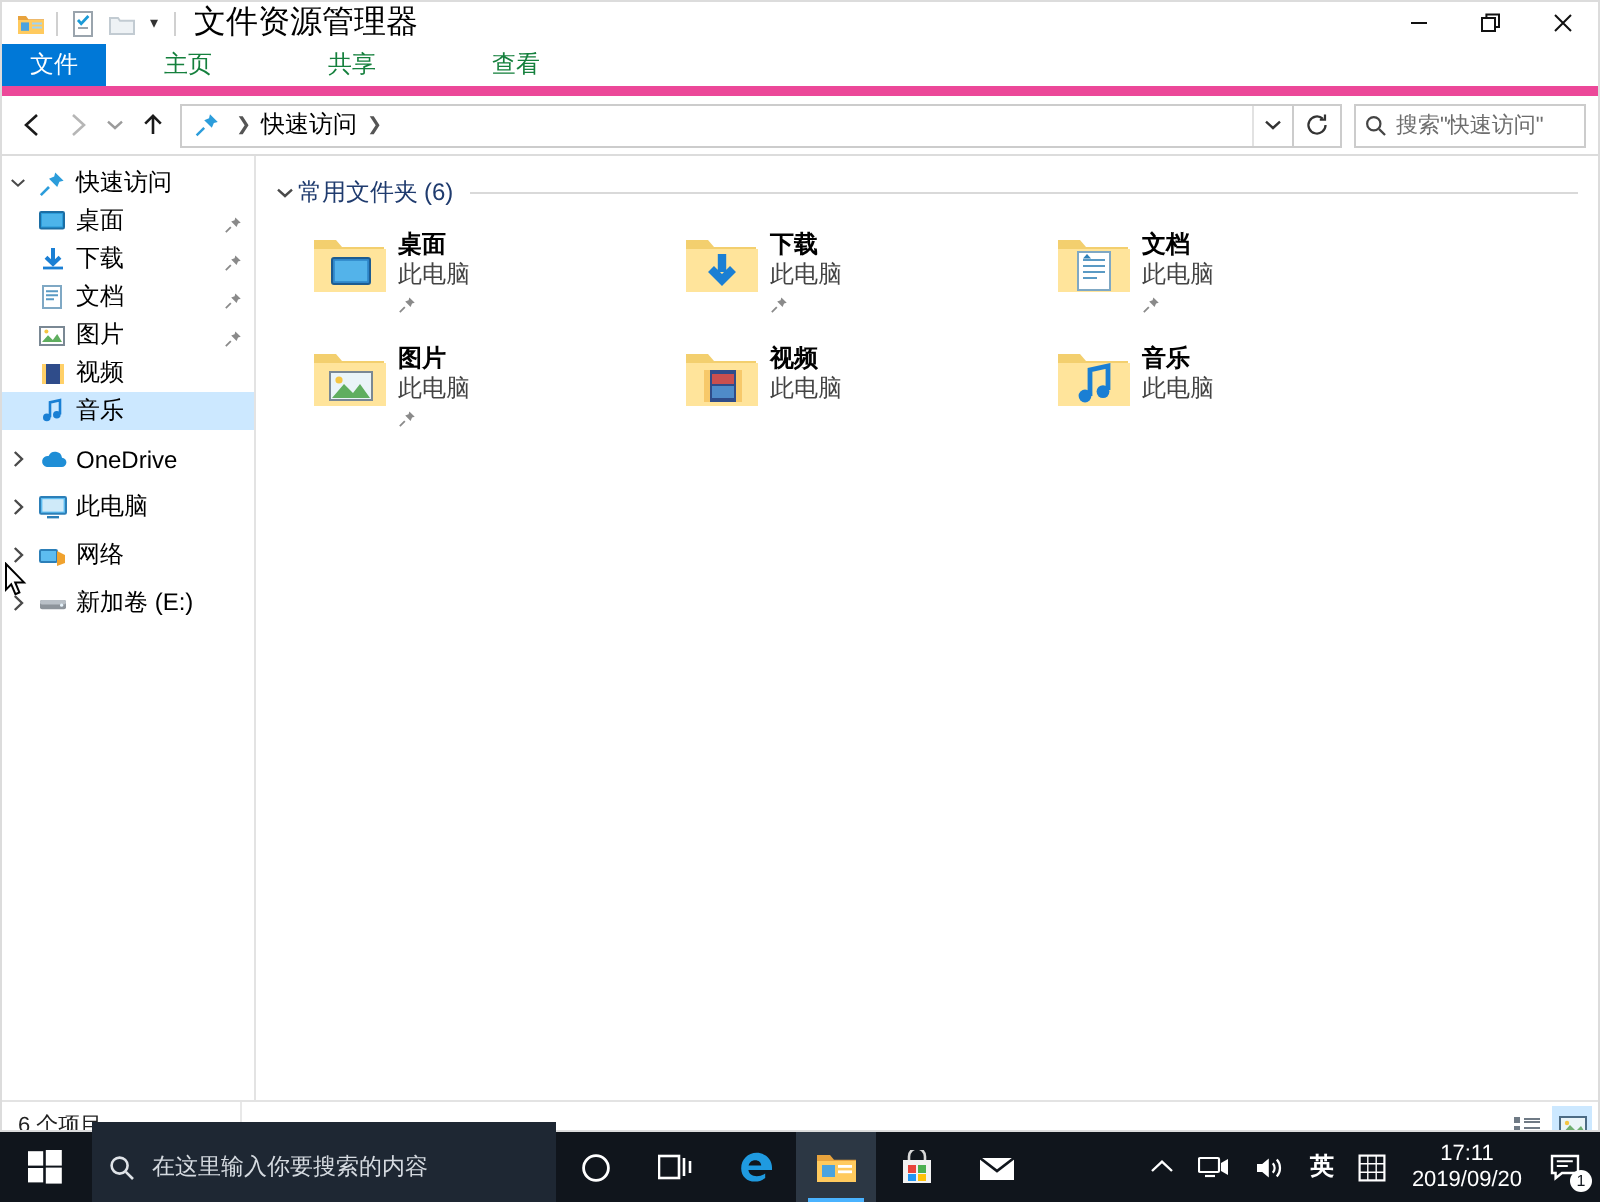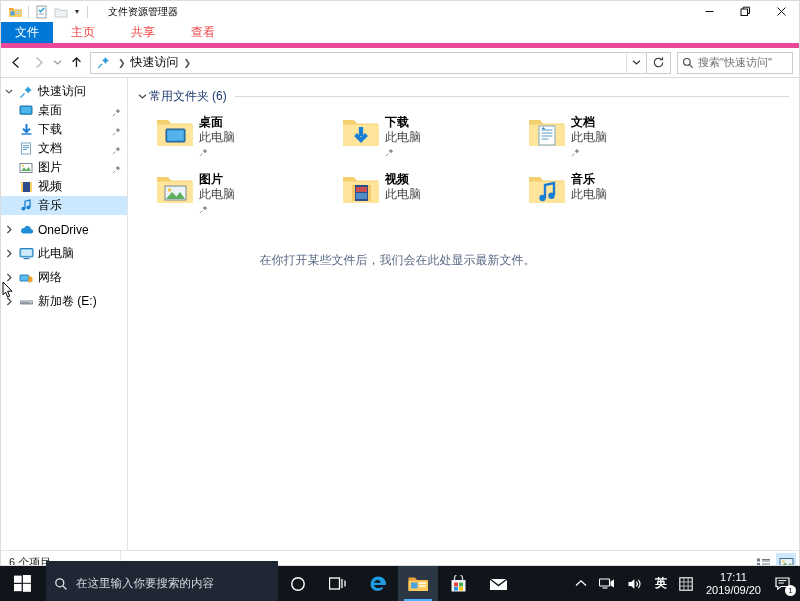--- a/index.html
+++ b/index.html
@@ -57,23 +57,23 @@
   .qat-chev {
     width: 14px;
     height: 19px;
     display: flex;
     align-items: center;
     justify-content: center;
     font-size: 8px;
     color: #333;
   }
   .title-text {
-    font-size: 10px;
+    font-size: 16px;
     color: #000;
-    margin-left: 17px;
+    margin-left: 6px;
     white-space: nowrap;
   }
   .win-controls {
     position: absolute;
     right: 0; top: 0;
     display: flex;
     height: 21px;
   }
   .win-btn {
     width: 36px;
@@ -86,25 +86,25 @@
 
   
   .ribbon-tabs {
     height: 21px;
     display: flex;
     align-items: stretch;
     background: #ffffff;
     border-bottom: 5px solid #ec4899;
   }
   .tab {
-    padding: 0 18px;
+    padding: 0 29px;
     display: flex;
     align-items: center;
     font-size: 12px;
-    color: #ef4444;
+    color: #15803d;
     white-space: nowrap;
   }
   .tab.file {
     background: #0078d7;
     color: #ffffff;
     padding: 0 14px;
   }
 
   
   .navbar {
@@ -909,21 +909,20 @@
           </div>
           <div class="tile-meta">
             <div class="tile-name">音乐</div>
             <div class="tile-sub">此电脑</div>
           </div>
         </div>
 
       </div>
 
 
-      <div class="empty-msg">在你打开某些文件后，我们会在此处显示最新文件。</div>
 
     </div>
   </div>
 
   <div class="statusbar">
     <div class="status-count">6 个项目</div>
     <div class="status-spacer"></div>
     <div class="view-btn">
       <svg width="15" height="13" viewBox="0 0 15 13">
         <rect x="1" y="1.5" width="3" height="3" fill="#6f7a85"></rect>

